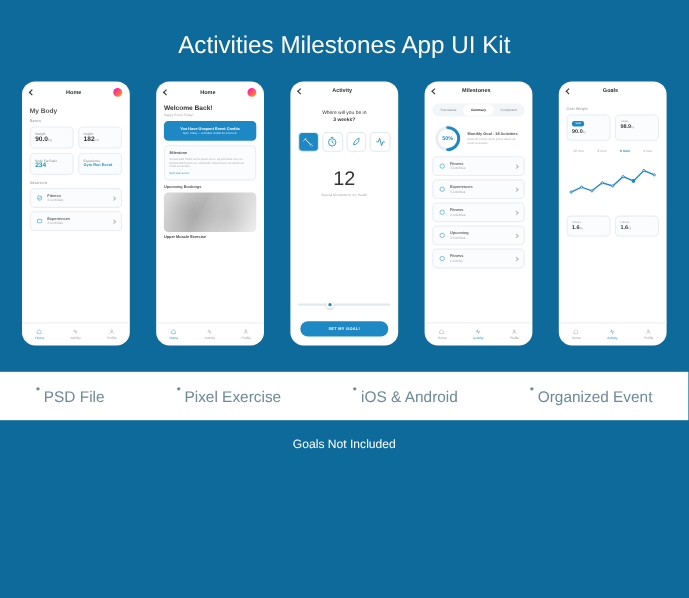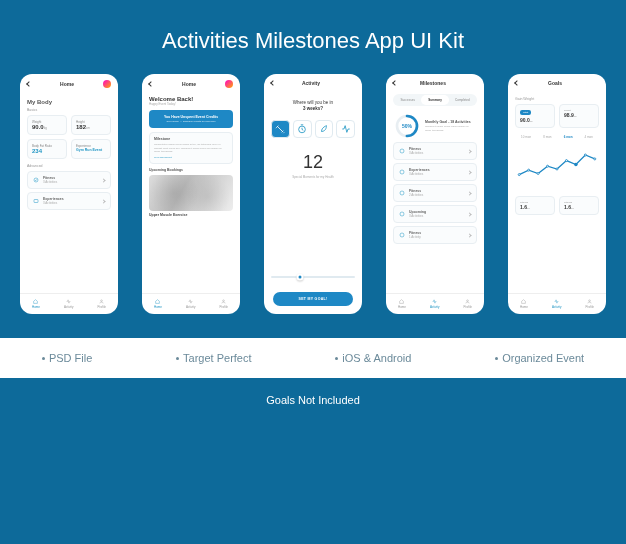--- a/index.html
+++ b/index.html
@@ -63,21 +63,21 @@
 .goal-row { display: flex; gap: 4px; margin-bottom: 4px; }
 .goal-card { flex: 1; border: 1px solid #e8eef2; background: #fafcfd; border-radius: 4px; padding: 4px; }
 .goal-lbl { font-size: 2.5px; color: #999; }
 .goal-val { font-size: 5px; font-weight: 600; color: #333; }
 .goal-val .unit { font-size: 2.5px; font-weight: 400; color: #999; }
 .time-tabs { display: flex; justify-content: space-around; font-size: 3px; color: #aaa; padding: 3px 0; }
 .time-tab.active { color: #1e88c5; font-weight: 700; }
 .chart-area { height: 50px; position: relative; margin: 2px 0; }
 .chip { display: inline-block; background: #1e88c5; color: #fff; font-size: 2.5px; padding: 1px 3px; border-radius: 2px; margin-bottom: 2px; }
 .feat-bar { background: #fff; padding: 14px 0; display: flex; justify-content: space-around; align-items: center; margin-top: 24px; }
-.feat { color: #6b8a9a; font-size: 11px; display: flex; align-items: center; gap: 4px; }
+.feat { color: #6b8a9a; font-size: 14px; display: flex; gap: 4px; }
 .feat .dot { width: 3px; height: 3px; background: #6b8a9a; border-radius: 50%; }
 .footer-note { color: #fff; font-size: 11px; text-align: center; padding: 16px 0; }
 svg.ico { width: 100%; height: 100%; }
 </style>
 </head>
 <body>
 
 <div class="title">Activities Milestones App UI Kit</div>
 
 <div class="phones">
@@ -421,21 +421,21 @@
 
 </div>
 
 <div class="feat-bar">
   <div class="feat">
       <span class="dot"></span>
       <span>PSD File</span>
     </div>
   <div class="feat">
       <span class="dot"></span>
-      <span>Target Perfect</span>
+      <span>Pixel Exercise</span>
     </div>
   <div class="feat">
       <span class="dot"></span>
       <span>iOS &amp; Android</span>
     </div>
   <div class="feat">
       <span class="dot"></span>
       <span>Organized Event</span>
     </div>
 </div>

